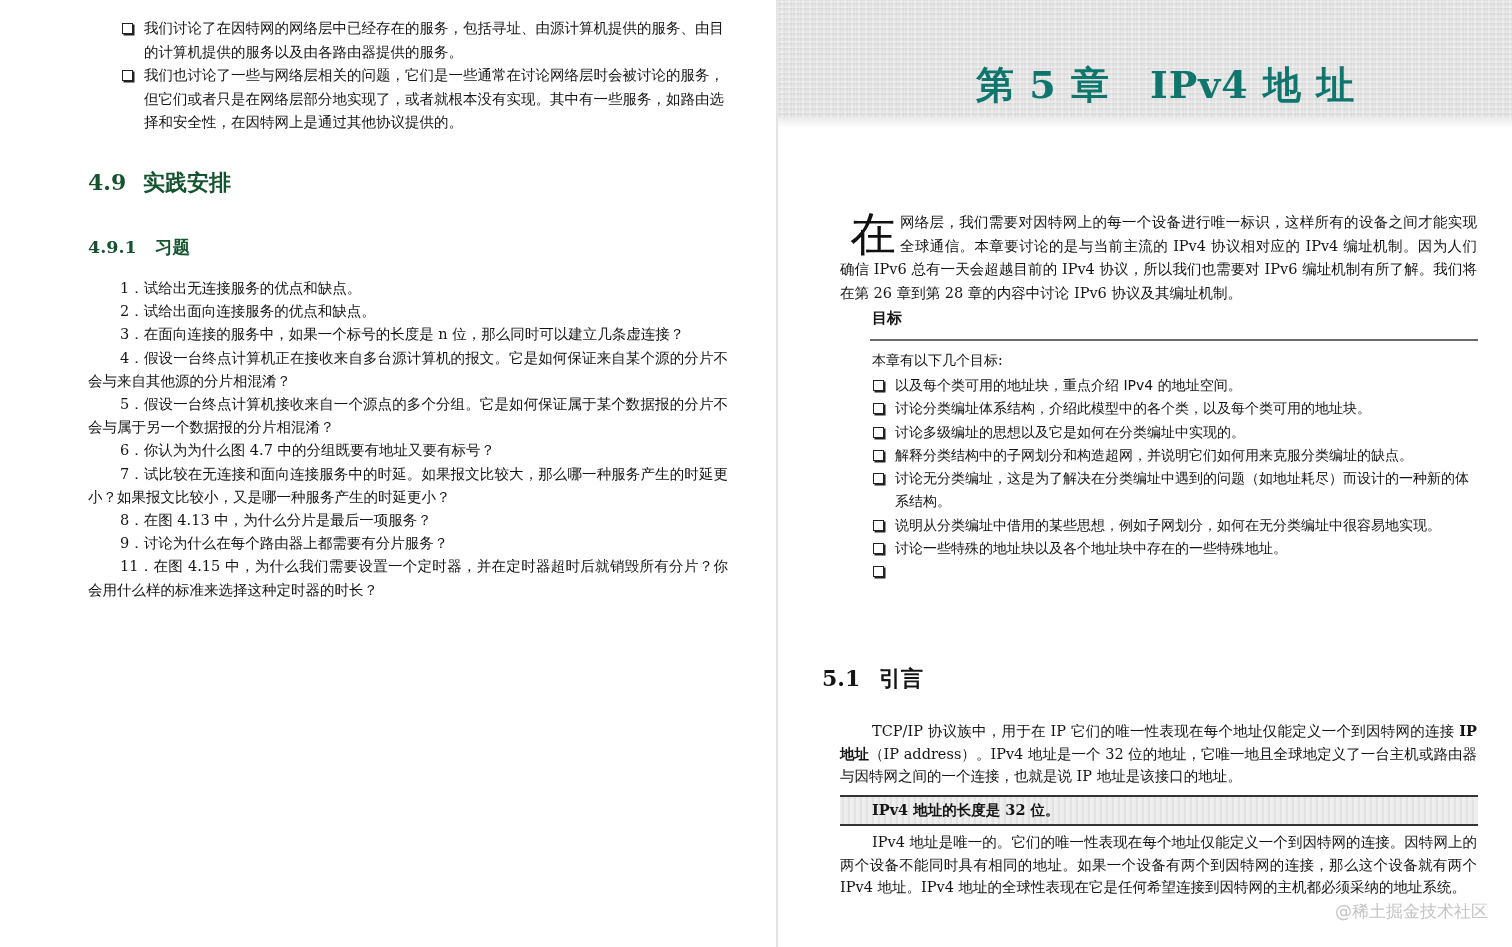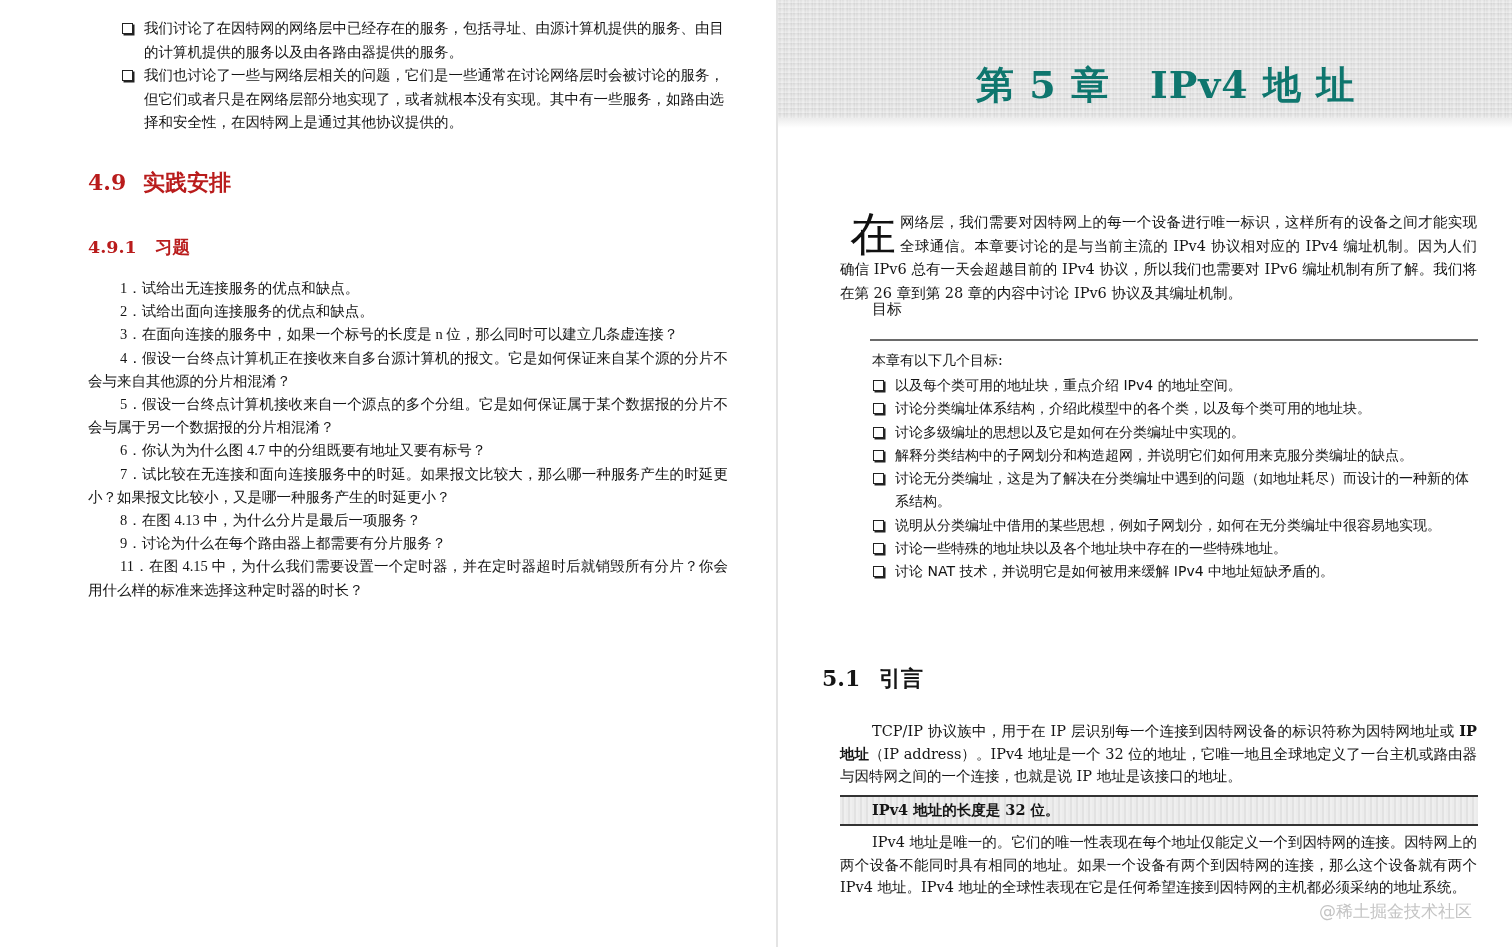--- a/index.html
+++ b/index.html
@@ -14,29 +14,29 @@
   .bullet-box {
     display: inline-block; width: 11px; height: 11px; border: 1.5px solid #222;
     box-shadow: 1.5px 1.5px 0 #222; margin-right: 10px; vertical-align: middle; position: relative; top: -1px;
   }
 
   
   .l-bullet { position: absolute; left: 122px; width: 610px; font-size: 14.5px; line-height: 23.5px; }
   .l-bullet .bullet-box { position: absolute; left: 0; top: 6px; }
   .l-bullet .txt { display: block; padding-left: 22px; }
 
-  .sec-heading { position: absolute; left: 88px; font-weight: bold; color: #b91c1c; }
+  .sec-heading { position: absolute; left: 88px; font-weight: bold; color: #14532d; }
   .sec-heading .num { display: inline-block; }
   .h49 { top: 168px; font-size: 22px; }
   .h49 .num { width: 55px; }
   .h491 { top: 235px; font-size: 17.5px; }
   .h491 .num { width: 67px; }
 
   .exercises { position: absolute; left: 88px; top: 277px; width: 640px; font-size: 14.5px; line-height: 23.2px; }
-  .exercise { text-indent: 32px; text-align: justify; font-family: Liberation Serif, serif; }
+  .exercise { text-indent: 32px; text-align: justify; }
 
   
   .chapter-banner {
     position: absolute; left: 0; top: 0; width: 734px; height: 118px;
     background: repeating-linear-gradient(90deg, #e9e9e9 0px, #dcdcdc 2px, #ececec 4px, #d8d8d8 7px),
                 #e2e2e2;
   }
   .chapter-banner::after {
     content: ""; position: absolute; inset: 0;
     background: repeating-linear-gradient(0deg, rgba(255,255,255,0.35) 0px, rgba(255,255,255,0) 3px, rgba(0,0,0,0.04) 5px);
@@ -44,41 +44,41 @@
   .banner-fade { position: absolute; left: 0; top: 118px; width: 734px; height: 10px; background: linear-gradient(#ececec, #fff); }
   .chapter-title {
     position: absolute; top: 60px; left: 198px; font-size: 38px; font-weight: bold; color: #0f766e;
     font-family: "DejaVu Serif", serif; letter-spacing: 1px; z-index: 2;
   }
   .chapter-title .ch-num { margin-right: 40px; }
 
   .intro { position: absolute; left: 62px; top: 211px; width: 637px; font-size: 14.5px; line-height: 23.5px; text-align: justify; }
   .dropcap { float: left; font-size: 46px; line-height: 46px; margin: 0 4px 0 10px; font-weight: normal; color: #111; }
 
-  .goals-title { position: absolute; left: 94px; top: 300px; font-size: 15px; font-weight: normal; font-family: "DejaVu Sans", sans-serif; }
+  .goals-title { position: absolute; left: 94px; top: 309px; font-size: 15px; font-weight: bold; font-family: "DejaVu Sans", sans-serif; }
   .goals-rule { position: absolute; left: 92px; top: 339px; width: 608px; height: 1.5px; background: #6a6a6a; }
   .goals-lead { position: absolute; left: 94px; top: 352px; font-size: 14px; font-family: "DejaVu Serif", serif; }
   .goals { position: absolute; left: 94px; top: 374px; width: 605px; font-family: "DejaVu Sans", sans-serif; font-size: 14px; line-height: 23.3px; }
   .goal { position: relative; padding-left: 23px; }
   .goal .bullet-box { position: absolute; left: 1px; top: 6px; }
 
   .h51 { position: absolute; left: 44px; top: 664px; font-size: 22px; font-weight: bold; }
   .h51 .num { display: inline-block; width: 57px; }
 
   .para { position: absolute; left: 62px; width: 637px; font-size: 14.5px; line-height: 22.5px; text-align: justify; }
   .para1 { top: 720px; }
   .para1 .indent { padding-left: 32px; }
   .callout-top { position: absolute; left: 62px; top: 795px; width: 638px; height: 2px; background: #333; }
   .callout { position: absolute; left: 62px; top: 797px; width: 638px; height: 27px;
      background: repeating-linear-gradient(90deg, #ececec 0 2px, #e2e2e2 2px 4px, #efefef 4px 6px); padding-left: 35px; }
   .callout-text { position: absolute; left: 32px; top: 4px; font-size: 14.5px; font-weight: bold; }
   .callout-bottom { position: absolute; left: 62px; top: 824px; width: 638px; height: 2px; background: #333; }
   .para2 { top: 831px; }
 
-  .watermark { position: absolute; right: 40px; bottom: 24px; font-family: "DejaVu Sans", sans-serif; font-size: 17px; color: #c4c4c4; }
+  .watermark { position: absolute; right: 24px; bottom: 24px; font-family: "DejaVu Sans", sans-serif; font-size: 17px; color: #c4c4c4; }
 
   b.bold-term { font-weight: bold; }
 </style>
 </head>
 <body>
 
 <div class="page page-left">
   <div class="l-bullet" style="top:17px;">
     <span class="bullet-box"></span>
     <span class="txt">我们讨论了在因特网的网络层中已经存在的服务，包括寻址、由源计算机提供的服务、由目的计算机提供的服务以及由各路由器提供的服务。</span>
@@ -127,29 +127,29 @@
   <div class="goals-rule"></div>
   <div class="goals-lead">本章有以下几个目标:</div>
   <div class="goals">
     <div class="goal"><span class="bullet-box"></span><span>以及每个类可用的地址块，重点介绍 IPv4 的地址空间。</span></div>
     <div class="goal"><span class="bullet-box"></span><span>讨论分类编址体系结构，介绍此模型中的各个类，以及每个类可用的地址块。</span></div>
     <div class="goal"><span class="bullet-box"></span><span>讨论多级编址的思想以及它是如何在分类编址中实现的。</span></div>
     <div class="goal"><span class="bullet-box"></span><span>解释分类结构中的子网划分和构造超网，并说明它们如何用来克服分类编址的缺点。</span></div>
     <div class="goal"><span class="bullet-box"></span><span>讨论无分类编址，这是为了解决在分类编址中遇到的问题（如地址耗尽）而设计的一种新的体系结构。</span></div>
     <div class="goal"><span class="bullet-box"></span><span>说明从分类编址中借用的某些思想，例如子网划分，如何在无分类编址中很容易地实现。</span></div>
     <div class="goal"><span class="bullet-box"></span><span>讨论一些特殊的地址块以及各个地址块中存在的一些特殊地址。</span></div>
-    <div class="goal"><span class="bullet-box"></span><span>讨论 NAT 技术，并说明它是如何被用来缓解 IPv4 中地址短缺矛盾的。</span></div>
+    <div class="goal"><span class="bullet-box"></span></div>
   </div>
 
   <div class="h51">
     <span class="num">5.1</span><span>引言</span>
   </div>
 
   <div class="para para1">
-    <span class="indent">TCP/IP 协议族中，用于在 IP 层识别每一个连接到因特网设备的标识符称为因特网地址或 </span><b class="bold-term">IP 地址</b><span>（IP address）。IPv4 地址是一个 32 位的地址，它唯一地且全球地定义了一台主机或路由器与因特网之间的一个连接，也就是说 IP 地址是该接口的地址。</span>
+    <span class="indent">TCP/IP 协议族中，用于在 IP 它们的唯一性表现在每个地址仅能定义一个到因特网的连接 </span><b class="bold-term">IP 地址</b><span>（IP address）。IPv4 地址是一个 32 位的地址，它唯一地且全球地定义了一台主机或路由器与因特网之间的一个连接，也就是说 IP 地址是该接口的地址。</span>
   </div>
 
   <div class="callout-top"></div>
   <div class="callout">
     <span class="callout-text">IPv4 地址的长度是 32 位。</span>
   </div>
   <div class="callout-bottom"></div>
 
   <div class="para para2" style="text-indent:32px;">IPv4 地址是唯一的。它们的唯一性表现在每个地址仅能定义一个到因特网的连接。因特网上的两个设备不能同时具有相同的地址。如果一个设备有两个到因特网的连接，那么这个设备就有两个 IPv4 地址。IPv4 地址的全球性表现在它是任何希望连接到因特网的主机都必须采纳的地址系统。</div>
 

